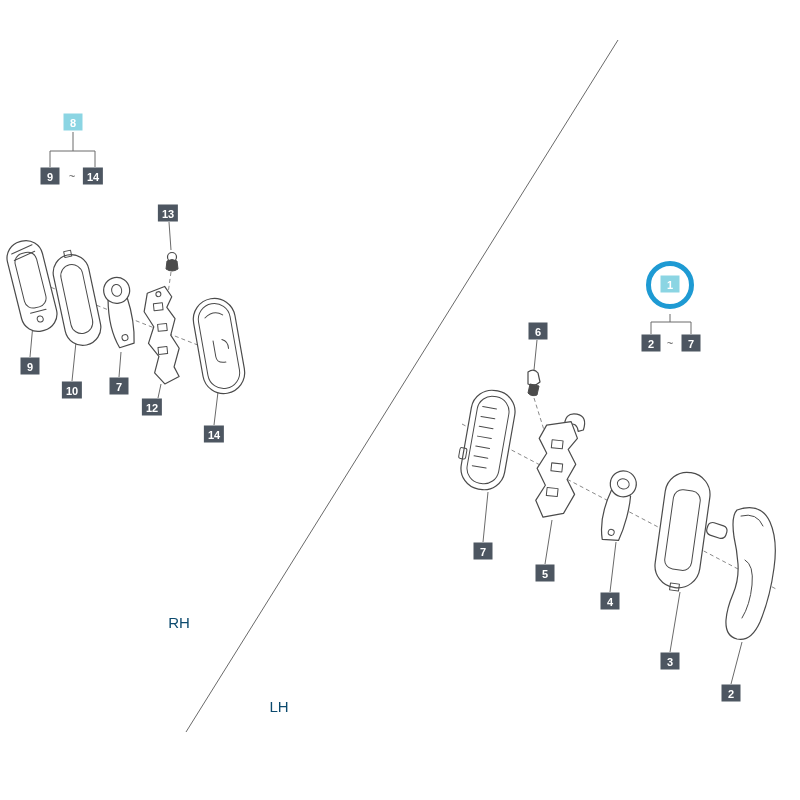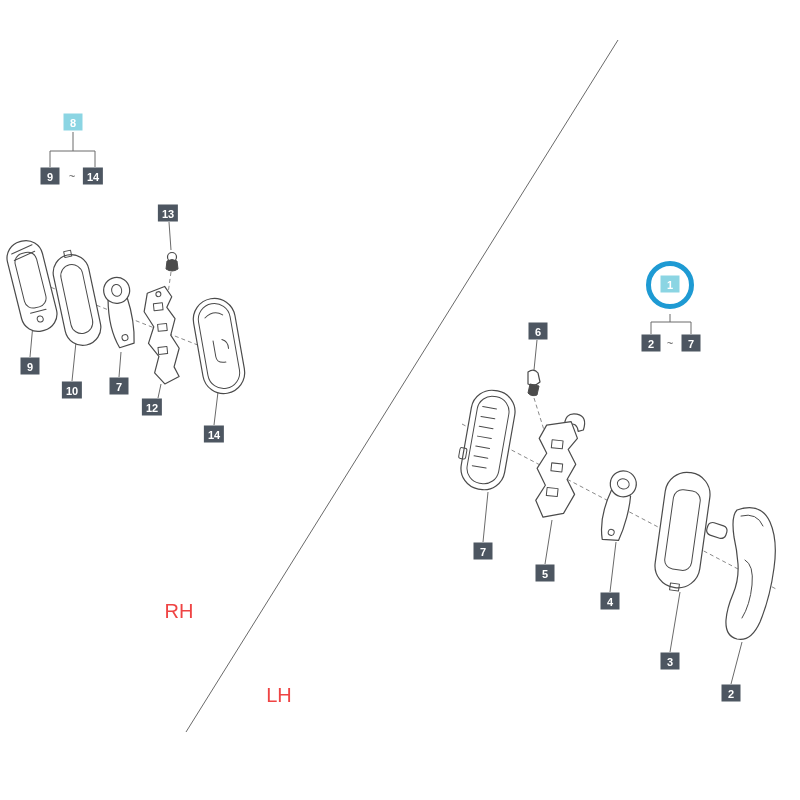--- a/index.html
+++ b/index.html
@@ -17,21 +17,21 @@
   .plabel {
     position: absolute; transform: translate(-50%,-50%);
     min-width: 19px; height: 17px; padding: 1px 4px;
     background: #4d5661; color: #ffffff;
     font-size: 11px; font-weight: bold;
     display: flex; align-items: center; justify-content: center;
     cursor: pointer; user-select: none;
   }
   .plabel.hl { background: #8bd5e3; }
   .tilde { position: absolute; transform: translate(-50%,-50%); font-size: 11px; color: #555555; }
-  .sidetext { position: absolute; transform: translate(-50%,-50%); font-size: 20px; color: #ef4444; }
+  .sidetext { position: absolute; transform: translate(-50%,-50%); font-size: 15px; color: #0c4a6e; margin-top: 11px; }
   .ring {
     position: absolute; transform: translate(-50%,-50%);
     width: 48px; height: 48px; border: 5px solid #1e9ad3; border-radius: 50%;
     pointer-events: none;
   }
 </style>
 </head>
 <body>
 
 <div id="canvas">

